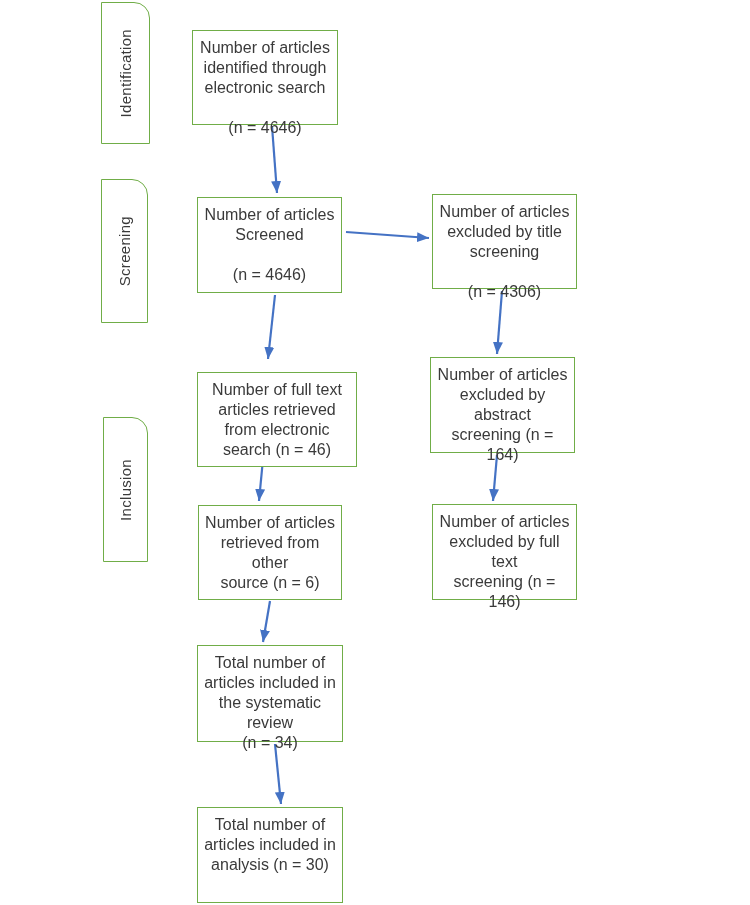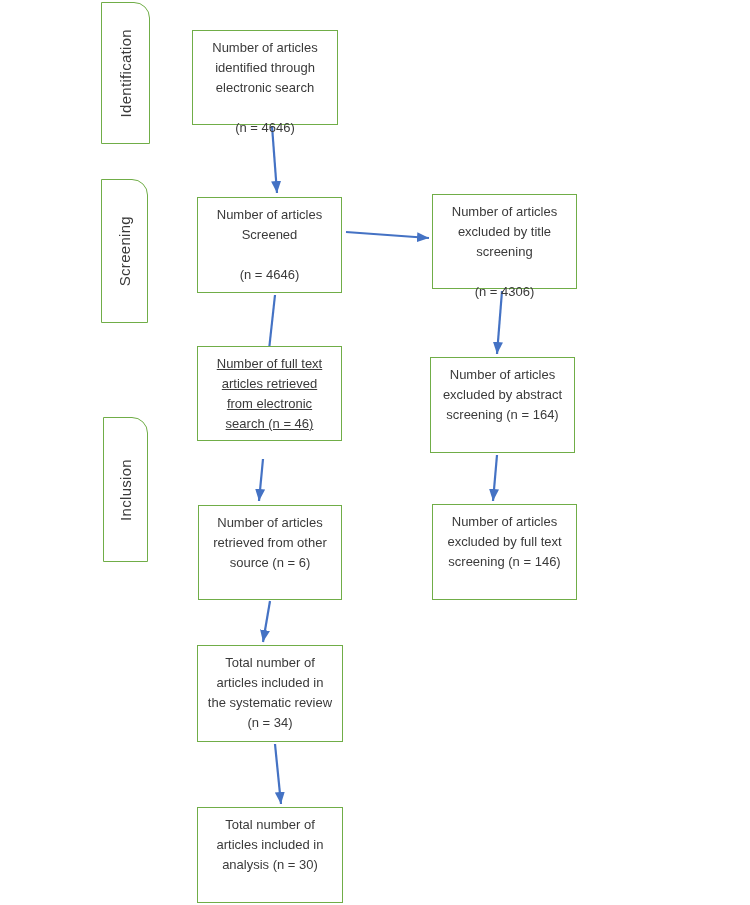--- a/index.html
+++ b/index.html
@@ -21,21 +21,21 @@
     left: 0;
     top: 0;
     pointer-events: none;
   }
   .flowbox {
     position: absolute;
     box-sizing: border-box;
     border: 1.5px solid #70AD47;
     background: #ffffff;
     text-align: center;
-    font-size: 13px;
+    font-size: 16px;
     line-height: 20px;
     white-space: pre-line;
     padding: 7px 4px 0 4px;
   }
   .sidebox {
     position: absolute;
     box-sizing: border-box;
     border: 1.5px solid #70AD47;
     border-top-right-radius: 16px;
     background: #ffffff;
@@ -52,21 +52,21 @@
     letter-spacing: 0.3px;
     white-space: nowrap;
   }
   
   #side-identification { left: 101px; top: 2px;   width: 49px; height: 142px; }
   #side-screening      { left: 101px; top: 179px; width: 47px; height: 144px; }
   #side-inclusion      { left: 103px; top: 417px; width: 45px; height: 145px; }
   
   #box-identified  { left: 192px; top: 30px;  width: 146px; height: 95px; }
   #box-screened    { left: 197px; top: 197px; width: 145px; height: 96px; }
-  #box-fulltext    { left: 197px; top: 346px; width: 145px; height: 95px; text-decoration: underline; }
+  #box-fulltext    { left: 197px; top: 372px; width: 160px; height: 95px; }
   #box-other       { left: 198px; top: 505px; width: 144px; height: 95px; }
   #box-sysreview   { left: 197px; top: 645px; width: 146px; height: 97px; }
   #box-analysis    { left: 197px; top: 807px; width: 146px; height: 96px; }
   
   #box-excl-title    { left: 432px; top: 194px; width: 145px; height: 95px; }
   #box-excl-abstract { left: 430px; top: 357px; width: 145px; height: 96px; }
   #box-excl-fulltext { left: 432px; top: 504px; width: 145px; height: 96px; }
 </style>
 </head>
 <body>

